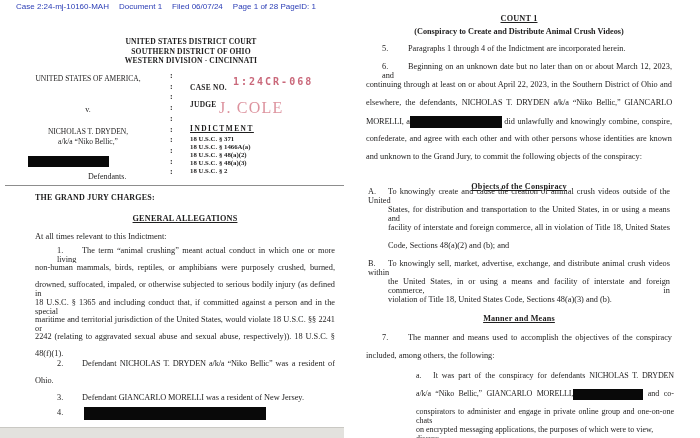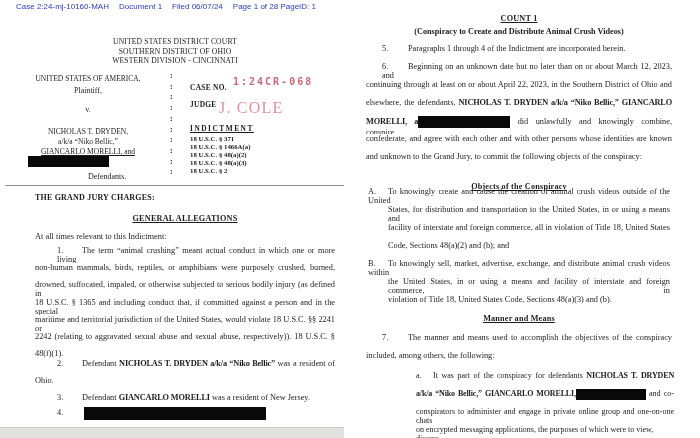--- a/index.html
+++ b/index.html
@@ -8,21 +8,21 @@
   .abs{position:absolute;}
   .page{position:absolute;top:0;height:438px;background:#fff;overflow:hidden;}
   #pg1{left:0;width:350px;}
   #pg2{left:350px;width:350px;}
 
   
   .ecf{left:0;top:2px;width:332px;display:flex;justify-content:center;gap:10px;
        font-family:"Liberation Sans",sans-serif;font-size:8px;color:#2a3cb5;white-space:nowrap;}
 
   
-  .court{left:0;top:37px;width:350px;text-align:center;font-weight:normal;
+  .court{left:16px;top:37px;width:350px;text-align:center;font-weight:bold;
          font-size:7.6px;line-height:9.6px;letter-spacing:.15px;}
 
   
   .capbox{left:15px;width:146px;text-align:center;}
   .bldln{font-weight:normal;font-size:7.5px;}
   .regln{font-size:8px;}
   .colons{left:170px;top:71px;font-size:8px;font-weight:bold;line-height:10.7px;white-space:pre-line;}
   .lbl-b{font-weight:bold;font-size:7.4px;letter-spacing:.3px;}
   .stamp1{font-family:"DejaVu Sans Mono",monospace;font-weight:bold;font-size:10px;
           color:#c4586c;letter-spacing:2px;opacity:.9;}
@@ -44,21 +44,21 @@
   #pg2 .ln{height:18px;}
   .jl{text-align:justify;text-align-last:justify;}
   .ind1{padding-left:22px;}
   .ind2{padding-left:16px;}
   .pnum{display:inline-block;width:25px;}
   #pg2 .pnum{width:26px;}
   .hang .ln{padding-left:20px;}
   .hang .ln.first{padding-left:0;}
   .hlbl{display:inline-block;width:20px;}
   .sublbl{display:inline-block;width:17px;}
-  .b{font-weight:bold;letter-spacing:-.15px;margin-top:37px;}
+  .b{font-weight:normal;letter-spacing:-.15px;margin-top:37px;}
   .undl{text-decoration:underline;}
 
   .redact{display:inline-block;background:#090909;vertical-align:middle;}
   .redact-abs{position:absolute;background:#090909;}
   .bstrip{left:0;top:427px;width:344px;height:11px;background:#e3e2de;border-top:1px solid #c9c8c3;}
 </style>
 </head>
 <body>
 
 <div id="stage">
@@ -72,25 +72,23 @@
       <span>Page 1 of 28 PageID: 1</span>
     </div>
 
     <div class="abs court">
       <div>UNITED STATES DISTRICT COURT</div>
       <div>SOUTHERN DISTRICT OF OHIO</div>
       <div>WESTERN DIVISION - CINCINNATI</div>
     </div>
 
     <div class="abs capbox bldln" style="top:74px;">UNITED STATES OF AMERICA,</div>
-    <div class="abs capbox regln" style="top:86px;">Plaintiff,</div>
     <div class="abs capbox regln" style="top:105px;">v.</div>
     <div class="abs capbox bldln" style="top:137px;">a/k/a “Niko Bellic,”</div>
     <div class="abs capbox bldln" style="top:127px;">NICHOLAS T. DRYDEN,</div>
-    <div class="abs capbox bldln undl" style="top:147px;">GIANCARLO MORELLI, and</div>
     <div class="redact-abs" style="left:28px;top:156px;width:81px;height:11px;"></div>
     <div class="abs regln" style="left:88px;top:172px;">Defendants.</div>
 
     <div class="abs colons">:
 :
 :
 :
 :
 :
 :

